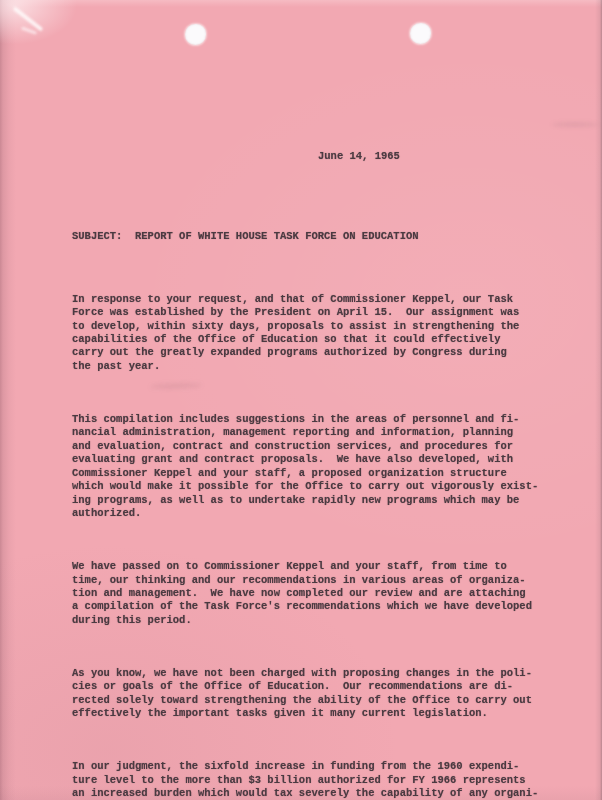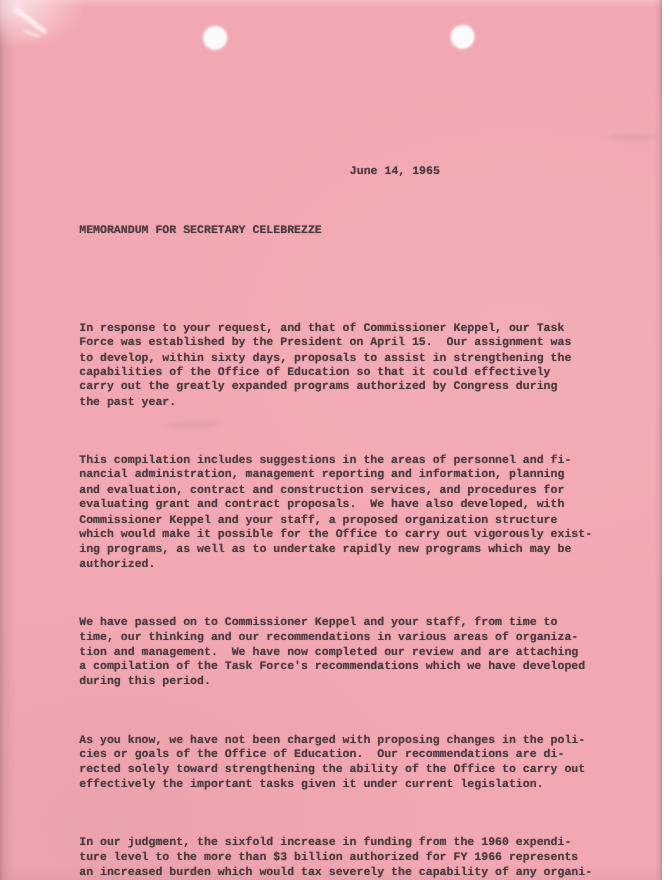--- a/index.html
+++ b/index.html
@@ -85,22 +85,22 @@
 <div class="paper">
 
   <div class="hole hole-1"></div>
   <div class="hole hole-2"></div>
   <div class="crease"></div>
   <div class="smudge smudge-1"></div>
   <div class="smudge smudge-2"></div>
 
   <div class="type date-line">June 14, 1965</div>
 
-  <div class="type memo-line">MEMORANDUM FOR SECRETARY CELEBREZZE</div>
 
+  <div class="type subject-line">SUBJECT:  REPORT OF WHITE HOUSE TASK FORCE ON EDUCATION</div>
 
   <div class="type body-text">
     <p>In response to your request, and that of Commissioner Keppel, our Task
 Force was established by the President on April 15.  Our assignment was
 to develop, within sixty days, proposals to assist in strengthening the
 capabilities of the Office of Education so that it could effectively
 carry out the greatly expanded programs authorized by Congress during
 the past year.</p>
     <p>This compilation includes suggestions in the areas of personnel and fi-
 nancial administration, management reporting and information, planning
@@ -111,21 +111,21 @@
 ing programs, as well as to undertake rapidly new programs which may be
 authorized.</p>
     <p>We have passed on to Commissioner Keppel and your staff, from time to
 time, our thinking and our recommendations in various areas of organiza-
 tion and management.  We have now completed our review and are attaching
 a compilation of the Task Force's recommendations which we have developed
 during this period.</p>
     <p>As you know, we have not been charged with proposing changes in the poli-
 cies or goals of the Office of Education.  Our recommendations are di-
 rected solely toward strengthening the ability of the Office to carry out
-effectively the important tasks given it under current legislation.</p>
+effectively the important tasks given it many current legislation.</p>
     <p>In our judgment, the sixfold increase in funding from the 1960 expendi-
 ture level to the more than $3 billion authorized for FY 1966 represents
 an increased burden which would tax severely the capability of any organi-
 zation.  We have concluded that a number of changes in organization and
 methods are needed to strengthen the Office of Education.  Most critical
 of all, as you had earlier concluded, has been the need for overhauling
 the recruiting machinery so that the Office can attract outstanding people
 in sufficient numbers to carry out their heavy responsibilities.  There
 are now a number of very able people in the Office of Education, but many
 more are needed.</p>

